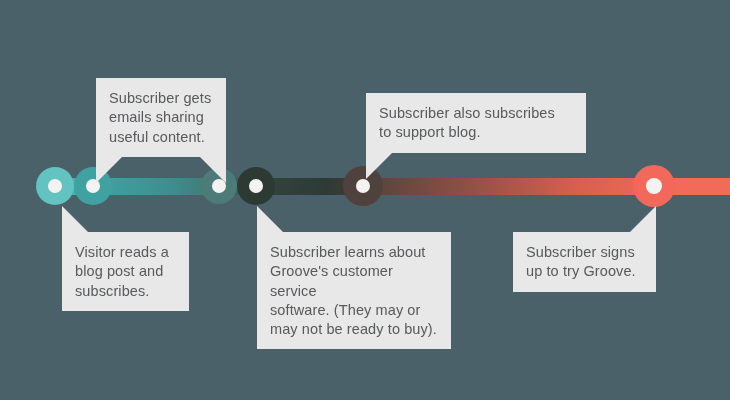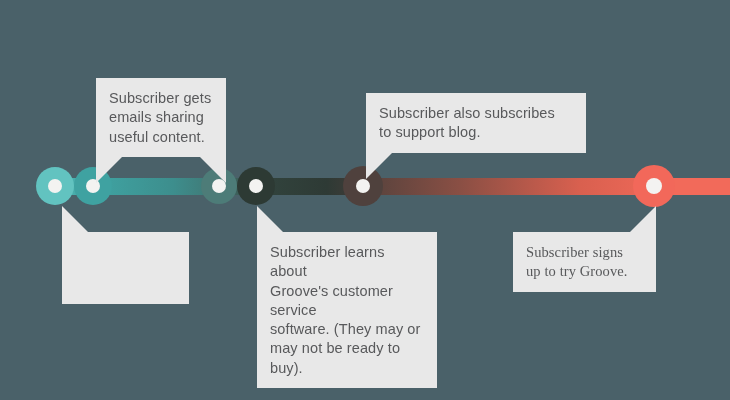--- a/index.html
+++ b/index.html
@@ -140,29 +140,32 @@
 useful content.</span>
         <span class="tail tail-bl"></span>
         <span class="tail tail-br"></span>
       </div>
       <div class="callout" style="left: 366px; top: 93px; width: 220px; min-height: 52px;">
         <span class="txt">Subscriber also subscribes
 to support blog.</span>
         <span class="tail tail-bl"></span>
       </div>
       <div class="callout" style="left: 62px; top: 232px; width: 127px; min-height: 72px;">
+        <span class="txt">Visitor reads a
+blog post and
+subscribes.</span>
         <span class="tail tail-tl"></span>
       </div>
-      <div class="callout" style="left: 257px; top: 232px; width: 180px; min-height: 92px;">
+      <div class="callout" style="left: 257px; top: 232px; width: 194px; min-height: 92px;">
         <span class="txt">Subscriber learns about
 Groove's customer service
 software. (They may or
 may not be ready to buy).</span>
         <span class="tail tail-tl"></span>
       </div>
-      <div class="callout" style="left: 513px; top: 232px; width: 143px; min-height: 54px; font-family: Liberation Serif, serif;">
+      <div class="callout" style="left: 513px; top: 232px; width: 143px; min-height: 54px;">
         <span class="txt">Subscriber signs
 up to try Groove.</span>
         <span class="tail tail-tr"></span>
       </div>
     </div>
 
 </div>
 
 </body></html>

